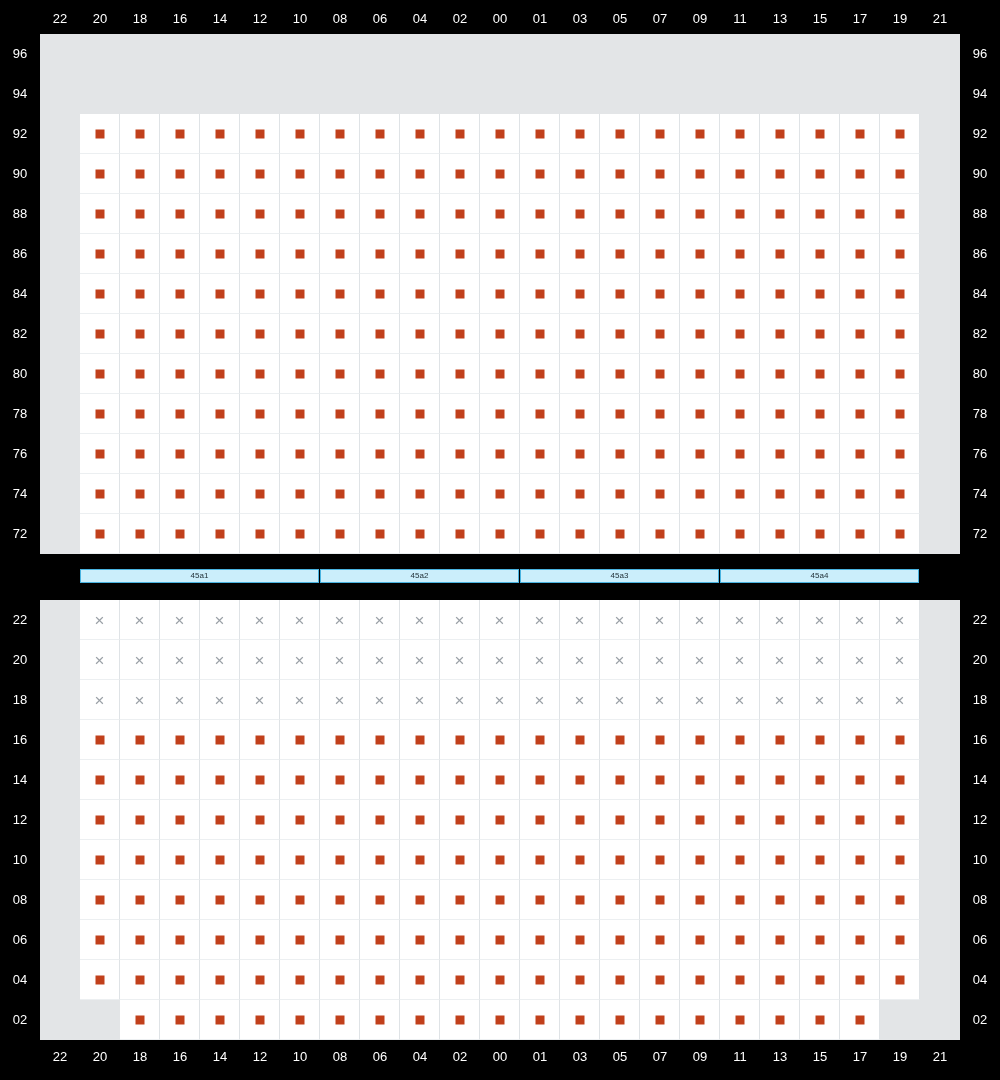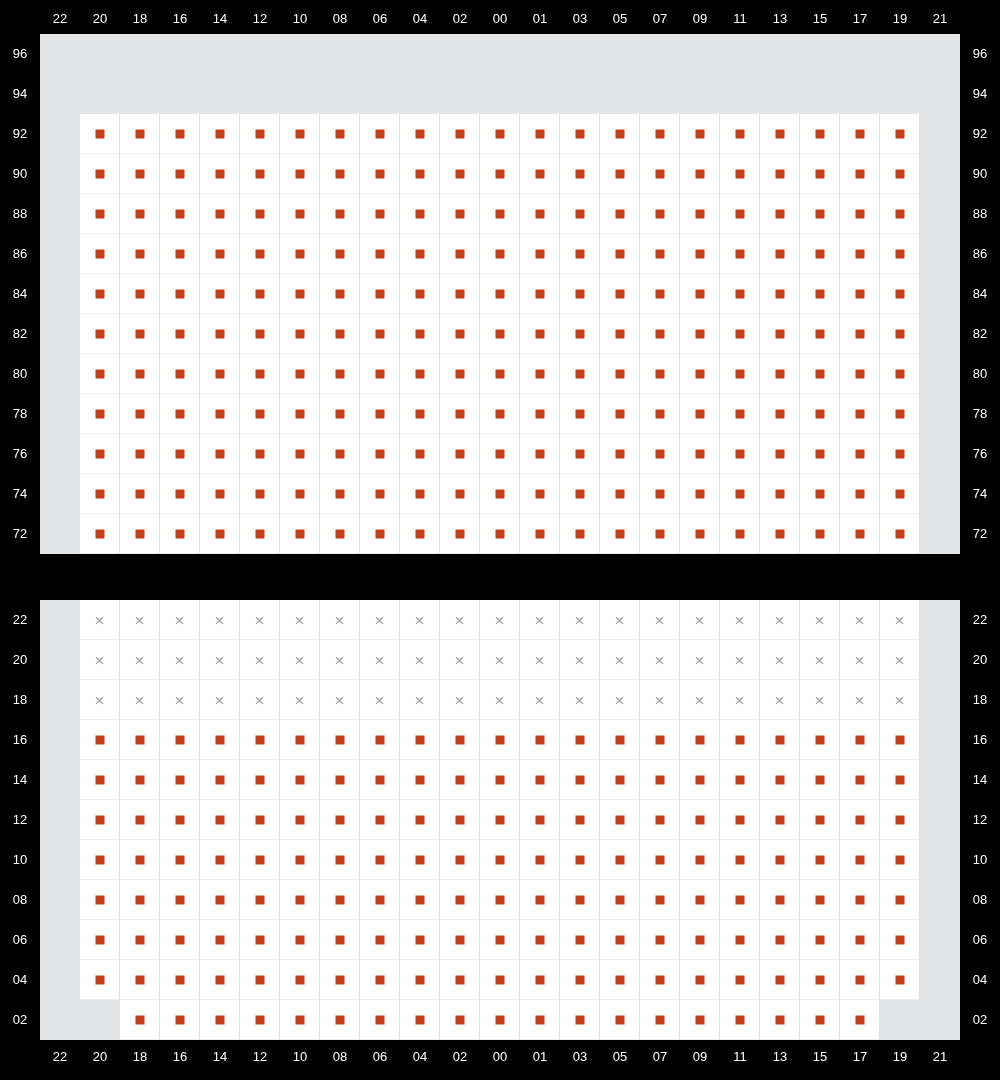--- a/index.html
+++ b/index.html
@@ -942,20 +942,26 @@
         <div class="gcell open" style="width: 40px; height: 40px;">
           <div class="mark seat"></div>
         </div>
         <div class="gcell open" style="width: 40px; height: 40px;">
           <div class="mark seat"></div>
         </div>
         <div class="gcell" style="width: 40px; height: 40px;"></div>
       </div>
     </div>
 
+  <div class="sectionbar-row" id="section-bars" style="left:80px; top:569px;">
+      <div class="sectionbar" style="width: 239px;">45a1</div>
+      <div class="sectionbar" style="width: 199px;">45a2</div>
+      <div class="sectionbar" style="width: 199px;">45a3</div>
+      <div class="sectionbar" style="width: 199px;">45a4</div>
+    </div>
 
   <div class="colhead" id="lower-colhead" style="left:40px; top:1046px;">
       <div class="cell" style="width: 40px;">22</div>
       <div class="cell" style="width: 40px;">20</div>
       <div class="cell" style="width: 40px;">18</div>
       <div class="cell" style="width: 40px;">16</div>
       <div class="cell" style="width: 40px;">14</div>
       <div class="cell" style="width: 40px;">12</div>
       <div class="cell" style="width: 40px;">10</div>
       <div class="cell" style="width: 40px;">08</div>

